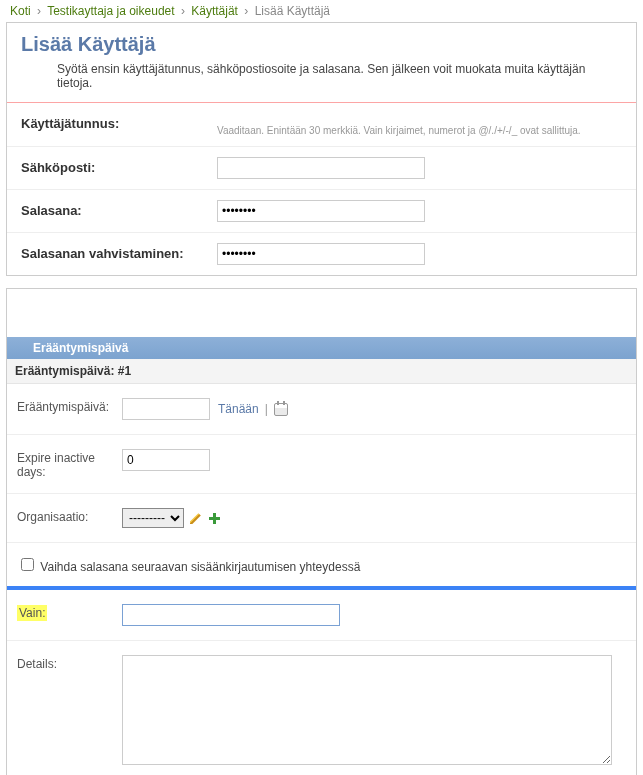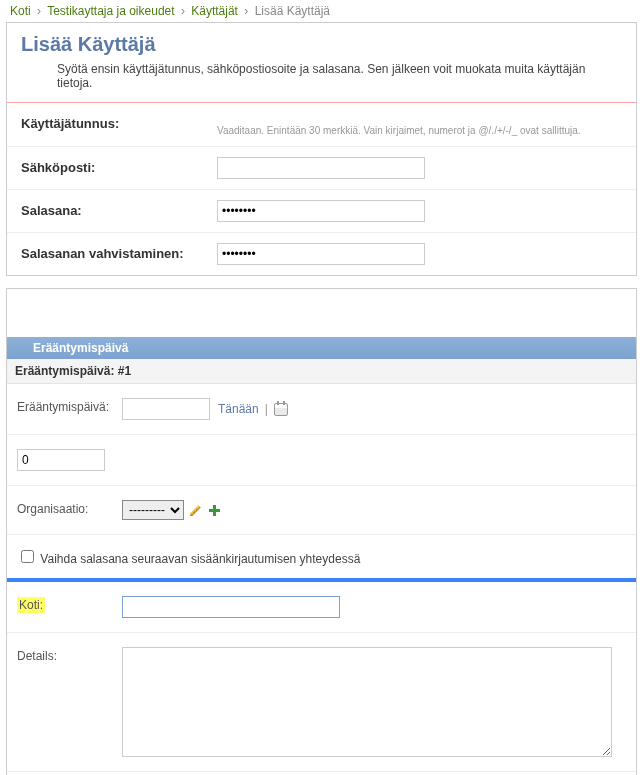--- a/index.html
+++ b/index.html
@@ -232,20 +232,21 @@
       <div class="mlabel">Erääntymispäivä:</div>
       <div class="mfield">
         <input type="text" value="" style="">
         <a href="#" class="today-link">Tänään</a>
         <span class="sep-pipe">|</span>
         <span class="cal-icon"></span>
       </div>
     </div>
 
     <div class="mrow">
+      <div class="mlabel">Expire inactive days:</div>
       <div class="mfield">
         <input type="text" class="numfield" value="0" style="">
       </div>
     </div>
 
     <div class="mrow">
       <div class="mlabel">Organisaatio:</div>
       <div class="mfield">
         <select>
           <option>---------</option>
@@ -256,21 +257,21 @@
     </div>
 
     <div class="checkbox-row">
       <label>
         <input type="checkbox" style="">
         <span>Vaihda salasana seuraavan sisäänkirjautumisen yhteydessä</span>
       </label>
     </div>
 
     <div class="mrow">
-      <div class="mlabel"><span class="highlight">Koti:</span></div>
+      <div class="mlabel"><span class="highlight">Vain:</span></div>
       <div class="mfield">
         <input type="text" class="phone" value="" style="">
       </div>
     </div>
 
     <div class="mrow">
       <div class="mlabel">Details:</div>
       <div class="mfield">
         <textarea style=""></textarea>
       </div>

